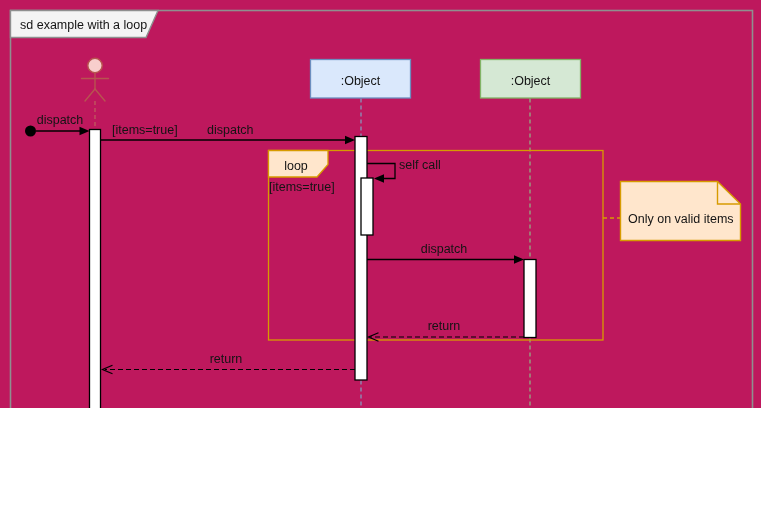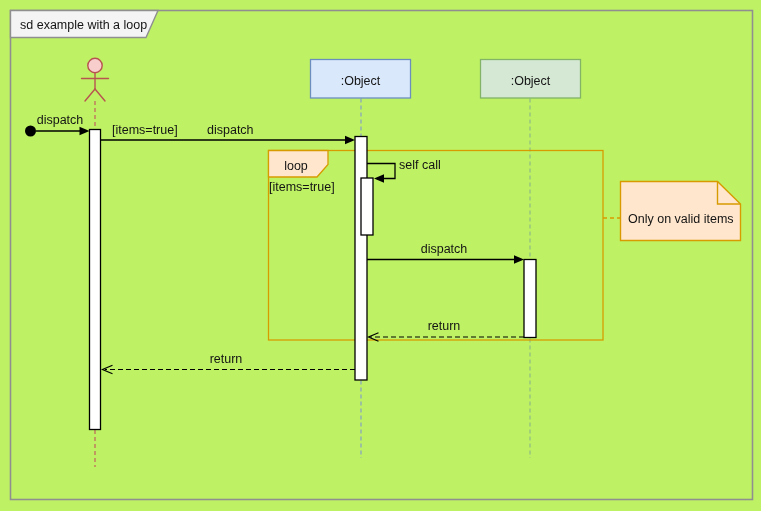--- a/index.html
+++ b/index.html
@@ -1,20 +1,20 @@
 <!DOCTYPE html>
 <html><head>
 <meta charset="utf-8">
 <style>
   html, body { margin: 0; padding: 0; background: #ffffff; }
   .canvas {
     position: relative;
     width: 761px;
-    height: 511px;
-    background: #bef264;
+    height: 408px;
+    background: #be185d;
     overflow: hidden;
     font-family: "Liberation Sans", sans-serif;
   }
   svg { display: block; }
   .lbl {
     font-family: "Liberation Sans", sans-serif;
     font-size: 12.5px;
     fill: #141414;
   }
   .frame-border { fill: none; stroke: #8f8f8f; stroke-width: 1.6; }

